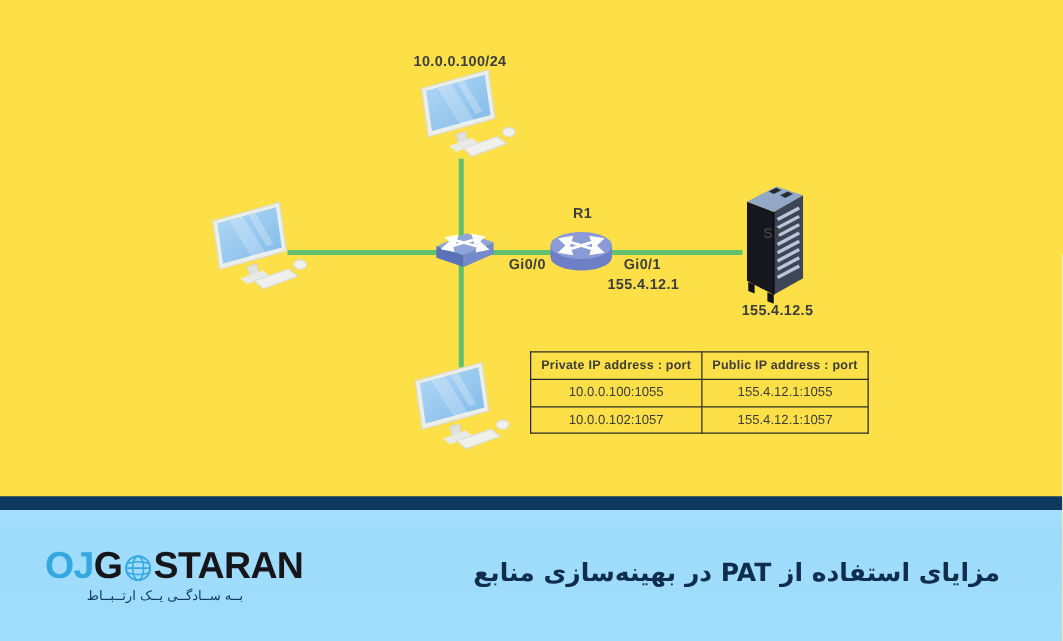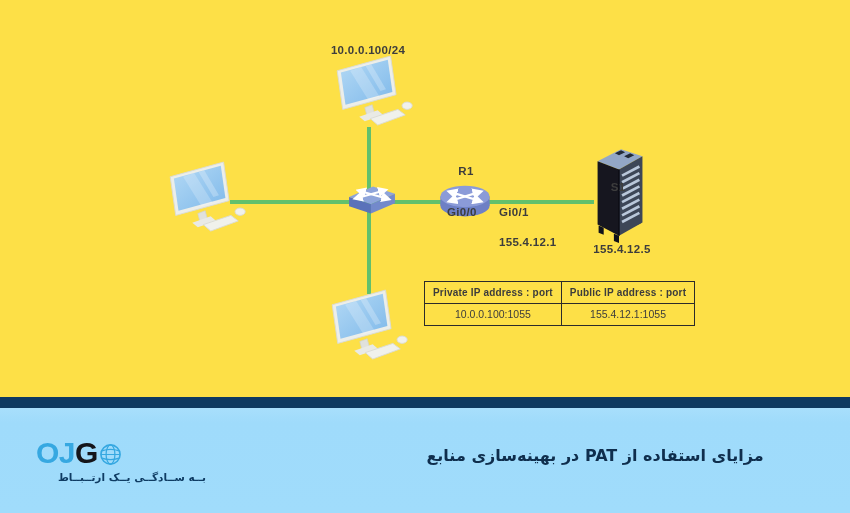--- a/index.html
+++ b/index.html
@@ -22,23 +22,23 @@
   
   .lbl{
     position:absolute;color:#3d3d3d;font-weight:700;font-size:11.5px;
     letter-spacing:.3px;white-space:nowrap;
   }
   .lbl.center{text-align:center;}
   #lbl-pc-top{left:288px;top:44px;width:160px;}
   #lbl-pc-left{left:113px;top:143px;width:160px;}
   #lbl-pc-bottom{left:292px;top:368px;width:160px;}
   #lbl-r1{left:436px;top:165px;width:60px;}
-  #lbl-gi00{left:407px;top:206px;margin-left:40px;}
+  #lbl-gi00{left:407px;top:206px;}
   #lbl-gi01{left:499px;top:206px;}
-  #lbl-gi01-ip{left:499px;top:222px;margin-top:14px;}
+  #lbl-gi01-ip{left:486px;top:222px;}
   #lbl-s1{left:589px;top:141px;width:58px;margin-top:40px;}
   #lbl-srv-ip{left:572px;top:243px;width:100px;}
   
   #nat-table{
     position:absolute;left:424px;top:281px;width:254px;
     border-collapse:collapse;table-layout:auto;
   }
   #nat-table th,#nat-table td{
     border:1.5px solid #2b2b2b;color:#3c3c3c;text-align:center;
     padding:3px 8px;white-space:nowrap;
@@ -53,25 +53,25 @@
     padding-left:16px;
   }
   #logo{position:absolute;left:36px;top:30px;width:192px;}
   #logo-line{display:flex;align-items:center;font-size:30px;font-weight:700;
     letter-spacing:-.5px;line-height:1;}
   .logo-blue{color:#36a8e1;}
   .logo-dark{color:#15151a;}
   #logo-globe{width:23px;height:23px;margin:2px 1px 0 1px;flex:0 0 auto;}
   #logo-tagline{
     margin-top:3px;direction:rtl;text-align:center;color:#0f3c63;
-    font-family:"DejaVu Sans",sans-serif;font-size:10.5px;font-weight:700;white-space:nowrap;
+    font-family:"DejaVu Sans",sans-serif;font-size:10.5px;font-weight:400;white-space:nowrap;
   }
   #footer-title{
     position:absolute;left:390px;top:38px;width:410px;direction:rtl;text-align:center;
-    font-family:"DejaVu Sans",sans-serif;font-size:16px;font-weight:700;color:#0f2e4d;
+    font-family:"DejaVu Sans",sans-serif;font-size:20px;font-weight:700;color:#0f2e4d;
     white-space:nowrap;
   }
 </style>
 </head>
 <body>
 
 <div id="stage">
 
   <svg width="0" height="0" style="position:absolute" aria-hidden="true">
     <defs>
@@ -170,31 +170,36 @@
       <tr>
         <th>Private IP address : port</th>
         <th>Public IP address : port</th>
       </tr>
     </thead>
     <tbody>
       <tr>
         <td>10.0.0.100:1055</td>
         <td>155.4.12.1:1055</td>
       </tr>
+      <tr>
+        <td>10.0.0.102:1057</td>
+        <td>155.4.12.1:1057</td>
+      </tr>
     </tbody>
   </table>
 
   <div id="footer-bar"></div>
   <div id="footer">
     <div id="logo">
       <div id="logo-line">
         <span class="logo-blue">OJ</span>
           <span class="logo-dark">G</span>
           <svg id="logo-globe">
             <use href="#sym-globe"></use>
           </svg>
+          <span class="logo-dark">STARAN</span>
       </div>
       <div id="logo-tagline">بــه ســادگــی یــک ارتــبــاط</div>
     </div>
     <div id="footer-title">مزایای استفاده از PAT در بهینه‌سازی منابع</div>
   </div>
 
 </div>
 
 </body></html>

